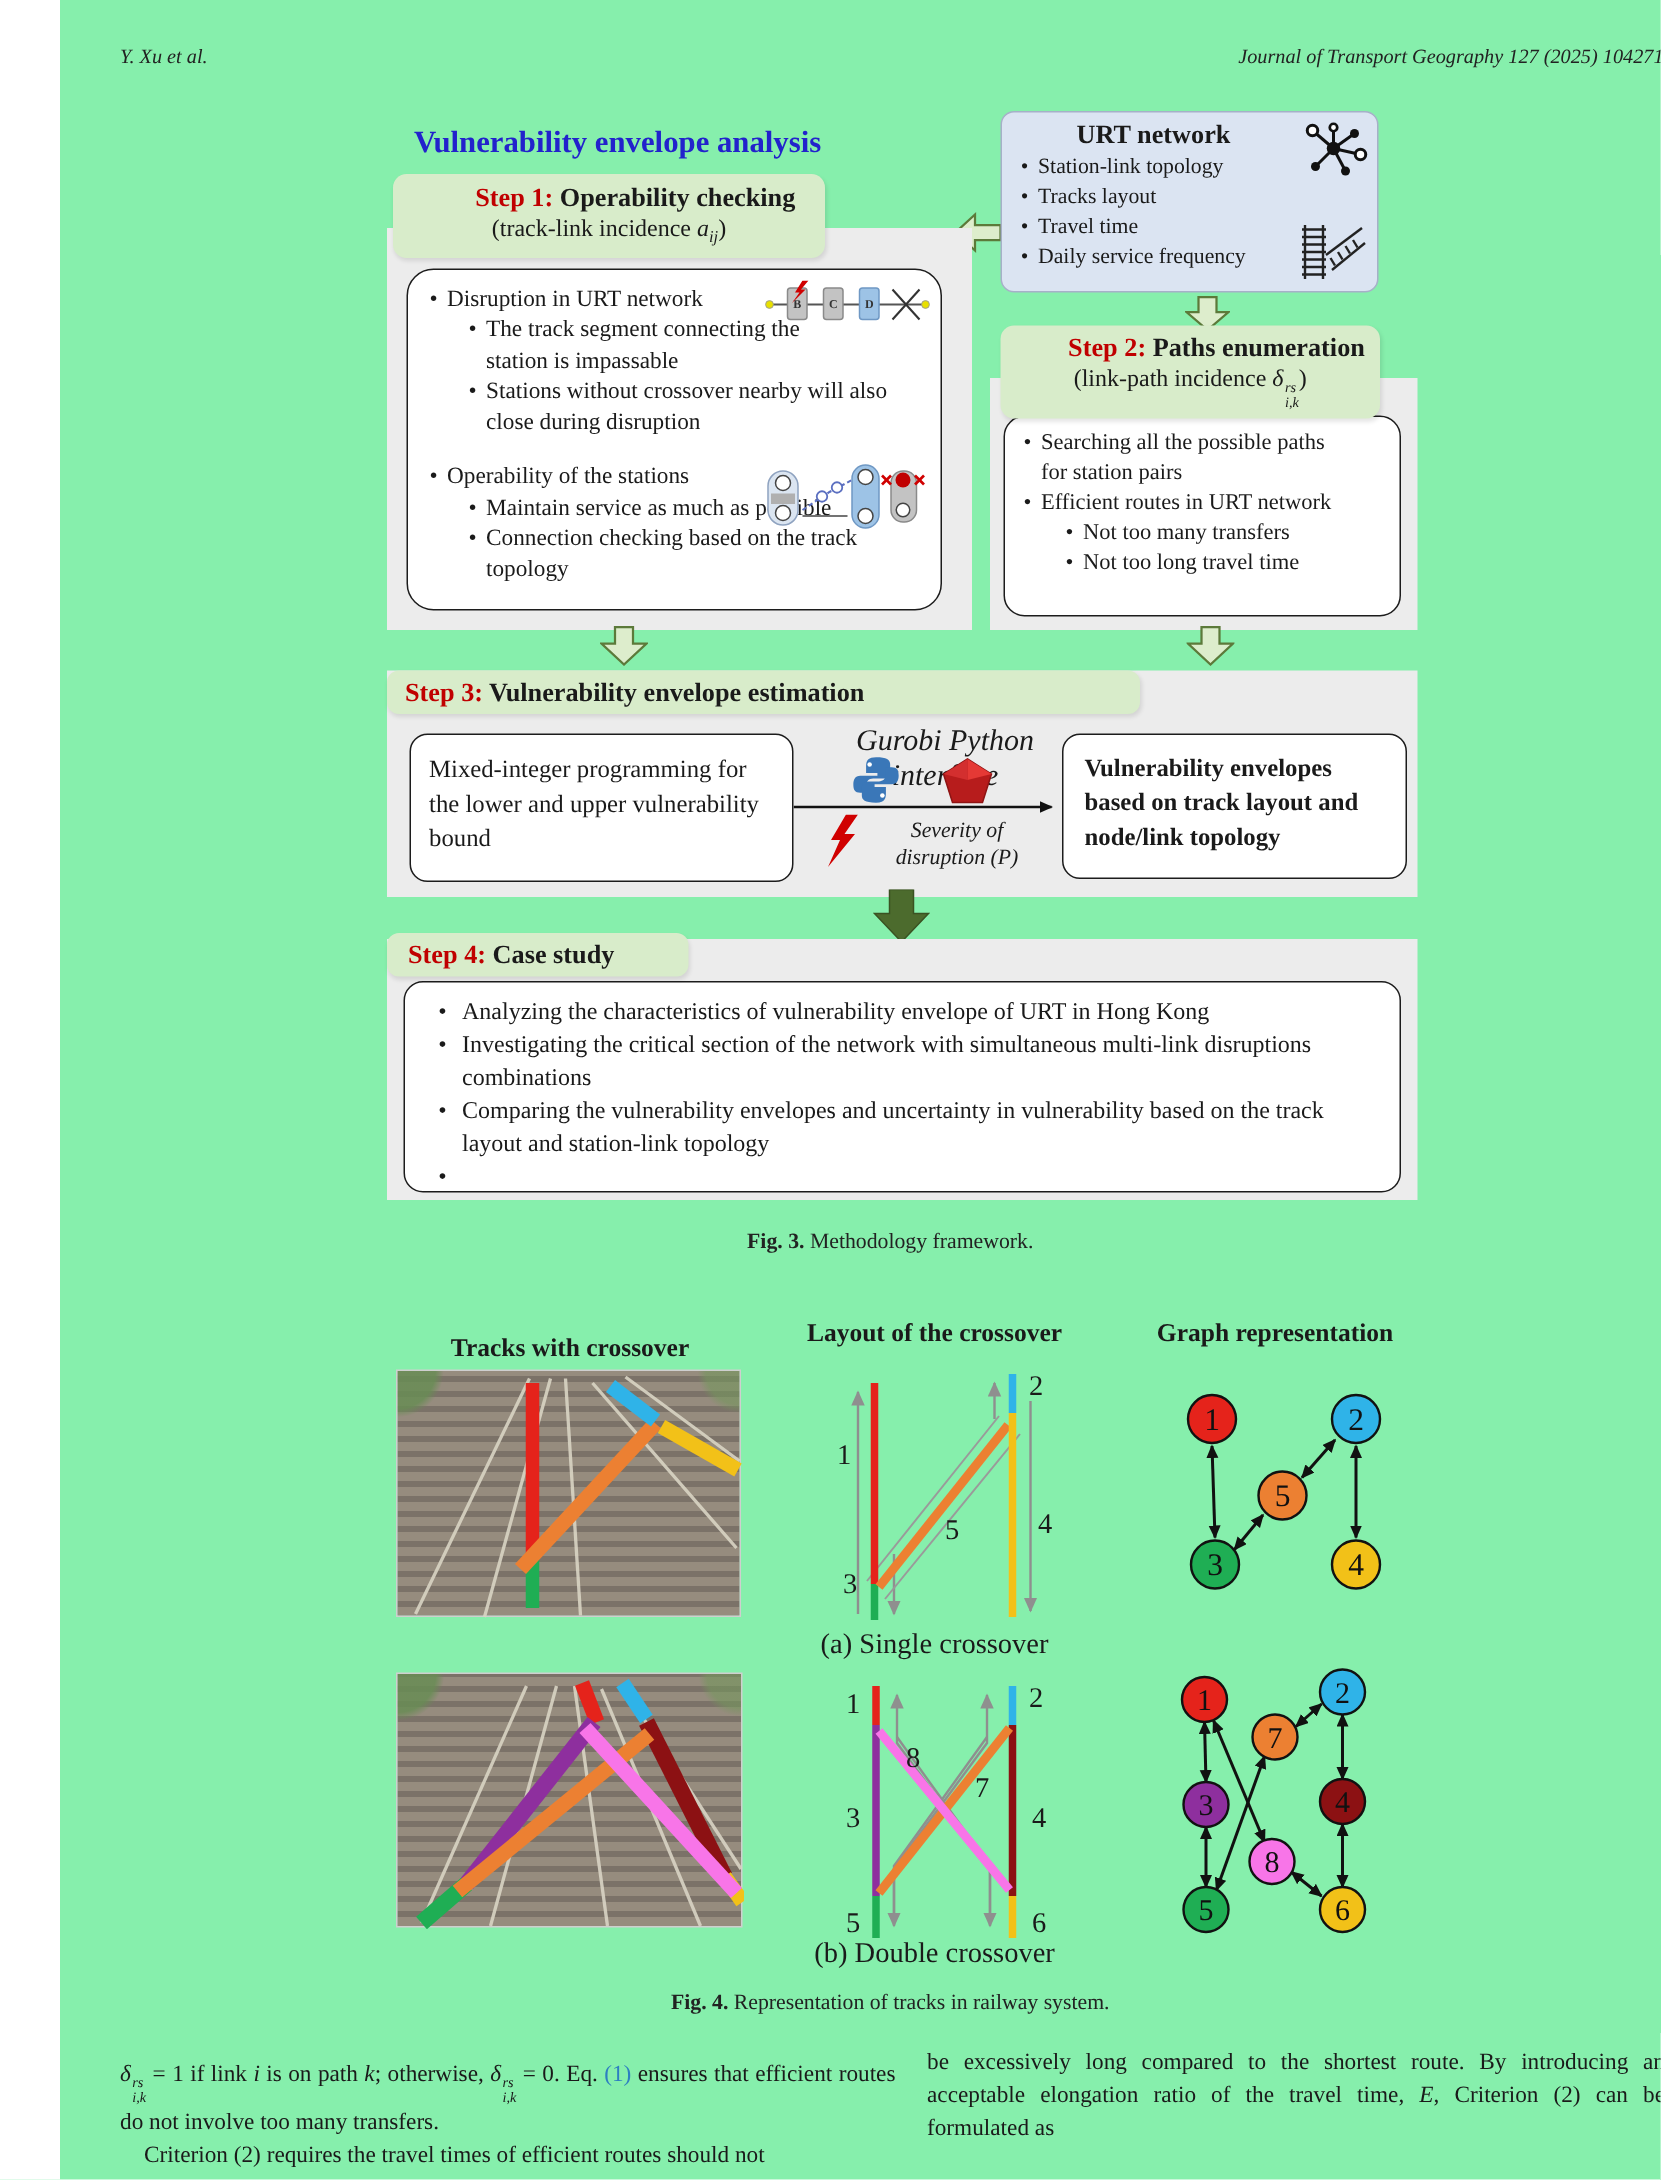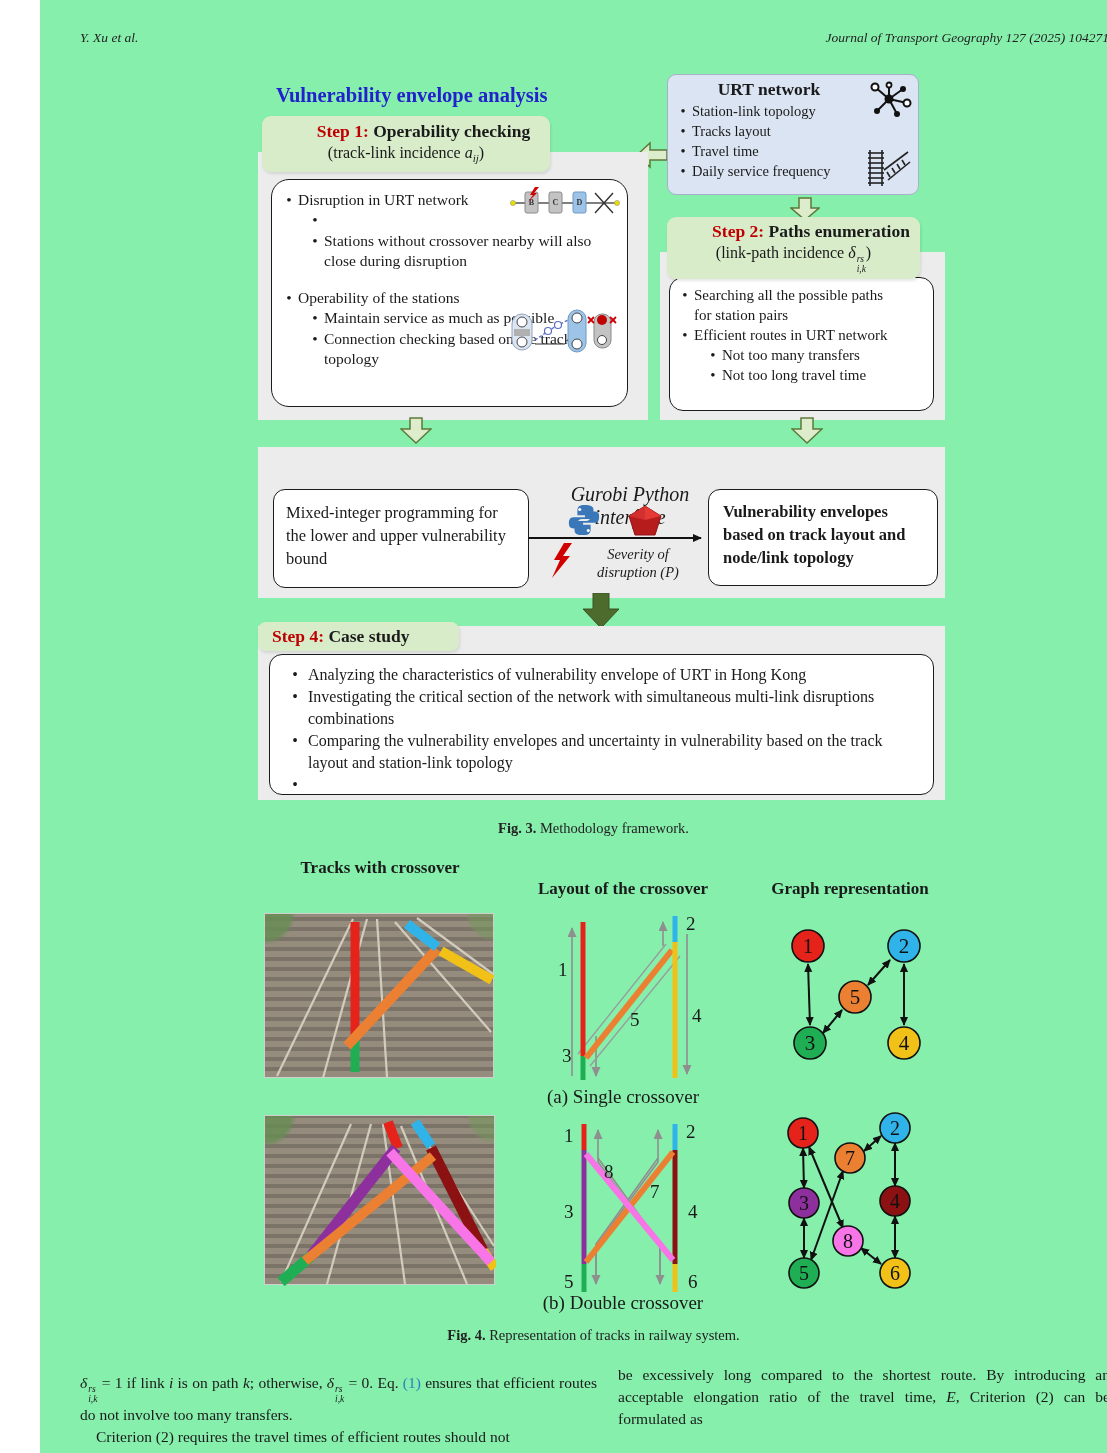--- a/index.html
+++ b/index.html
@@ -128,20 +128,21 @@
   </div>
 
   <div class="abs panel" style="left:218px;top:152px;width:390px;height:268px;"></div>
   <div class="abs wbox" style="left:231px;top:179px;width:357px;height:228px;border-radius:18px;padding:10px 8px 8px 8px;font-size:15.5px;line-height:1.32;">
     <div class="r">
         <span class="bu">•</span>
         <span style="width:214px;">Disruption in URT network</span>
       </div>
     <div class="r" style="margin-left:26px;">
         <span class="bu">•</span>
+        <span style="width:252px;">The track segment connecting the station is impassable</span>
       </div>
     <div class="r" style="margin-left:26px;">
         <span class="bu">•</span>
         <span style="width:288px;">Stations without crossover nearby will also close during disruption</span>
       </div>
     <div class="r" style="margin-top:16px;">
         <span class="bu">•</span>
         <span style="width:214px;">Operability of the stations</span>
       </div>
     <div class="r" style="margin-left:26px;">
@@ -223,20 +224,23 @@
   </div>
 
   <svg class="abs" style="left:360px;top:417px;" width="32" height="27" viewBox="0 0 32 27">
     <polygon points="10,1 22,1 22,12 31,12 16,26 1,12 10,12" fill="#ddedcc" stroke="#5c7a3a" stroke-width="1.5"></polygon>
   </svg>
   <svg class="abs" style="left:751px;top:417px;" width="32" height="27" viewBox="0 0 32 27">
     <polygon points="10,1 22,1 22,12 31,12 16,26 1,12 10,12" fill="#ddedcc" stroke="#5c7a3a" stroke-width="1.5"></polygon>
   </svg>
 
   <div class="abs panel" style="left:218px;top:447px;width:687px;height:151px;"></div>
+  <div class="abs greenhdr" style="left:218px;top:447px;width:502px;padding:4px 0 4px 12px;font-size:17.5px;font-weight:bold;border-radius:8px;">
+    <span class="step-red">Step 3:</span><span> Vulnerability envelope estimation</span>
+  </div>
   <div class="abs wbox" style="left:233px;top:489px;width:256px;height:99px;border-radius:12px;padding:11px 12px;font-size:16.5px;line-height:1.4;">Mixed-integer programming for the lower and upper vulnerability bound</div>
   <div class="abs it center" style="left:504px;top:483px;width:172px;font-size:20px;z-index:2;">Gurobi Python interface</div>
   <svg class="abs" style="left:526px;top:503px;z-index:2;" width="36" height="34" viewBox="0 0 36 36">
     <path id="pyh" d="M18,2 c-7,0 -7,4 -7,7 v4 h8 v2 H7 c-4,0 -5,3 -5,6 0,4 1,6 5,6 h4 v-5 c0,-3 2,-5 5,-5 h8 c3,0 4,-2 4,-5 v-5 c0,-3 -2,-5 -10,-5 z" fill="#3a77b8"></path>
     <use href="#pyh" transform="rotate(180 18 18)" fill="#f0c93c"></use>
     <circle cx="13.5" cy="7" r="1.6" fill="#fff"></circle>
     <circle cx="22.5" cy="29" r="1.6" fill="#fff"></circle>
   </svg>
   <svg class="abs" style="left:588px;top:505px;z-index:2;" width="34" height="31" viewBox="0 0 34 31">
     <polygon points="17,1 33,11 27,30 7,30 1,11" fill="#b71c1c" stroke="#8e1414" stroke-width="1"></polygon>
@@ -278,21 +282,21 @@
       </div>
     <div class="r">
         <span class="bu" style="width:26px;">•</span>
       </div>
   </div>
 
   <div class="abs figcap" style="left:0;top:820px;width:1107px;">
     <span class="bold">Fig. 3.</span><span> Methodology framework.</span>
   </div>
 
-  <div class="abs colhdr" style="left:224px;top:858px;width:232px;">Tracks with crossover</div>
+  <div class="abs colhdr" style="left:224px;top:889px;width:232px;">Tracks with crossover</div>
   <div class="abs colhdr" style="left:470px;top:879px;width:226px;">Layout of the crossover</div>
   <div class="abs colhdr" style="left:708px;top:879px;width:204px;">Graph representation</div>
 
   <div class="abs photo" style="left:224px;top:913px;width:230px;height:165px;">
     <svg width="230" height="165" viewBox="0 0 230 165">
       <g stroke="#d9d4c4" stroke-width="2.2" opacity="0.9">
         <line x1="12" y1="162" x2="88" y2="5"></line>
           <line x1="58" y1="164" x2="102" y2="5"></line>
         <line x1="122" y1="163" x2="112" y2="5"></line>
           <line x1="226" y1="118" x2="130" y2="8"></line>

